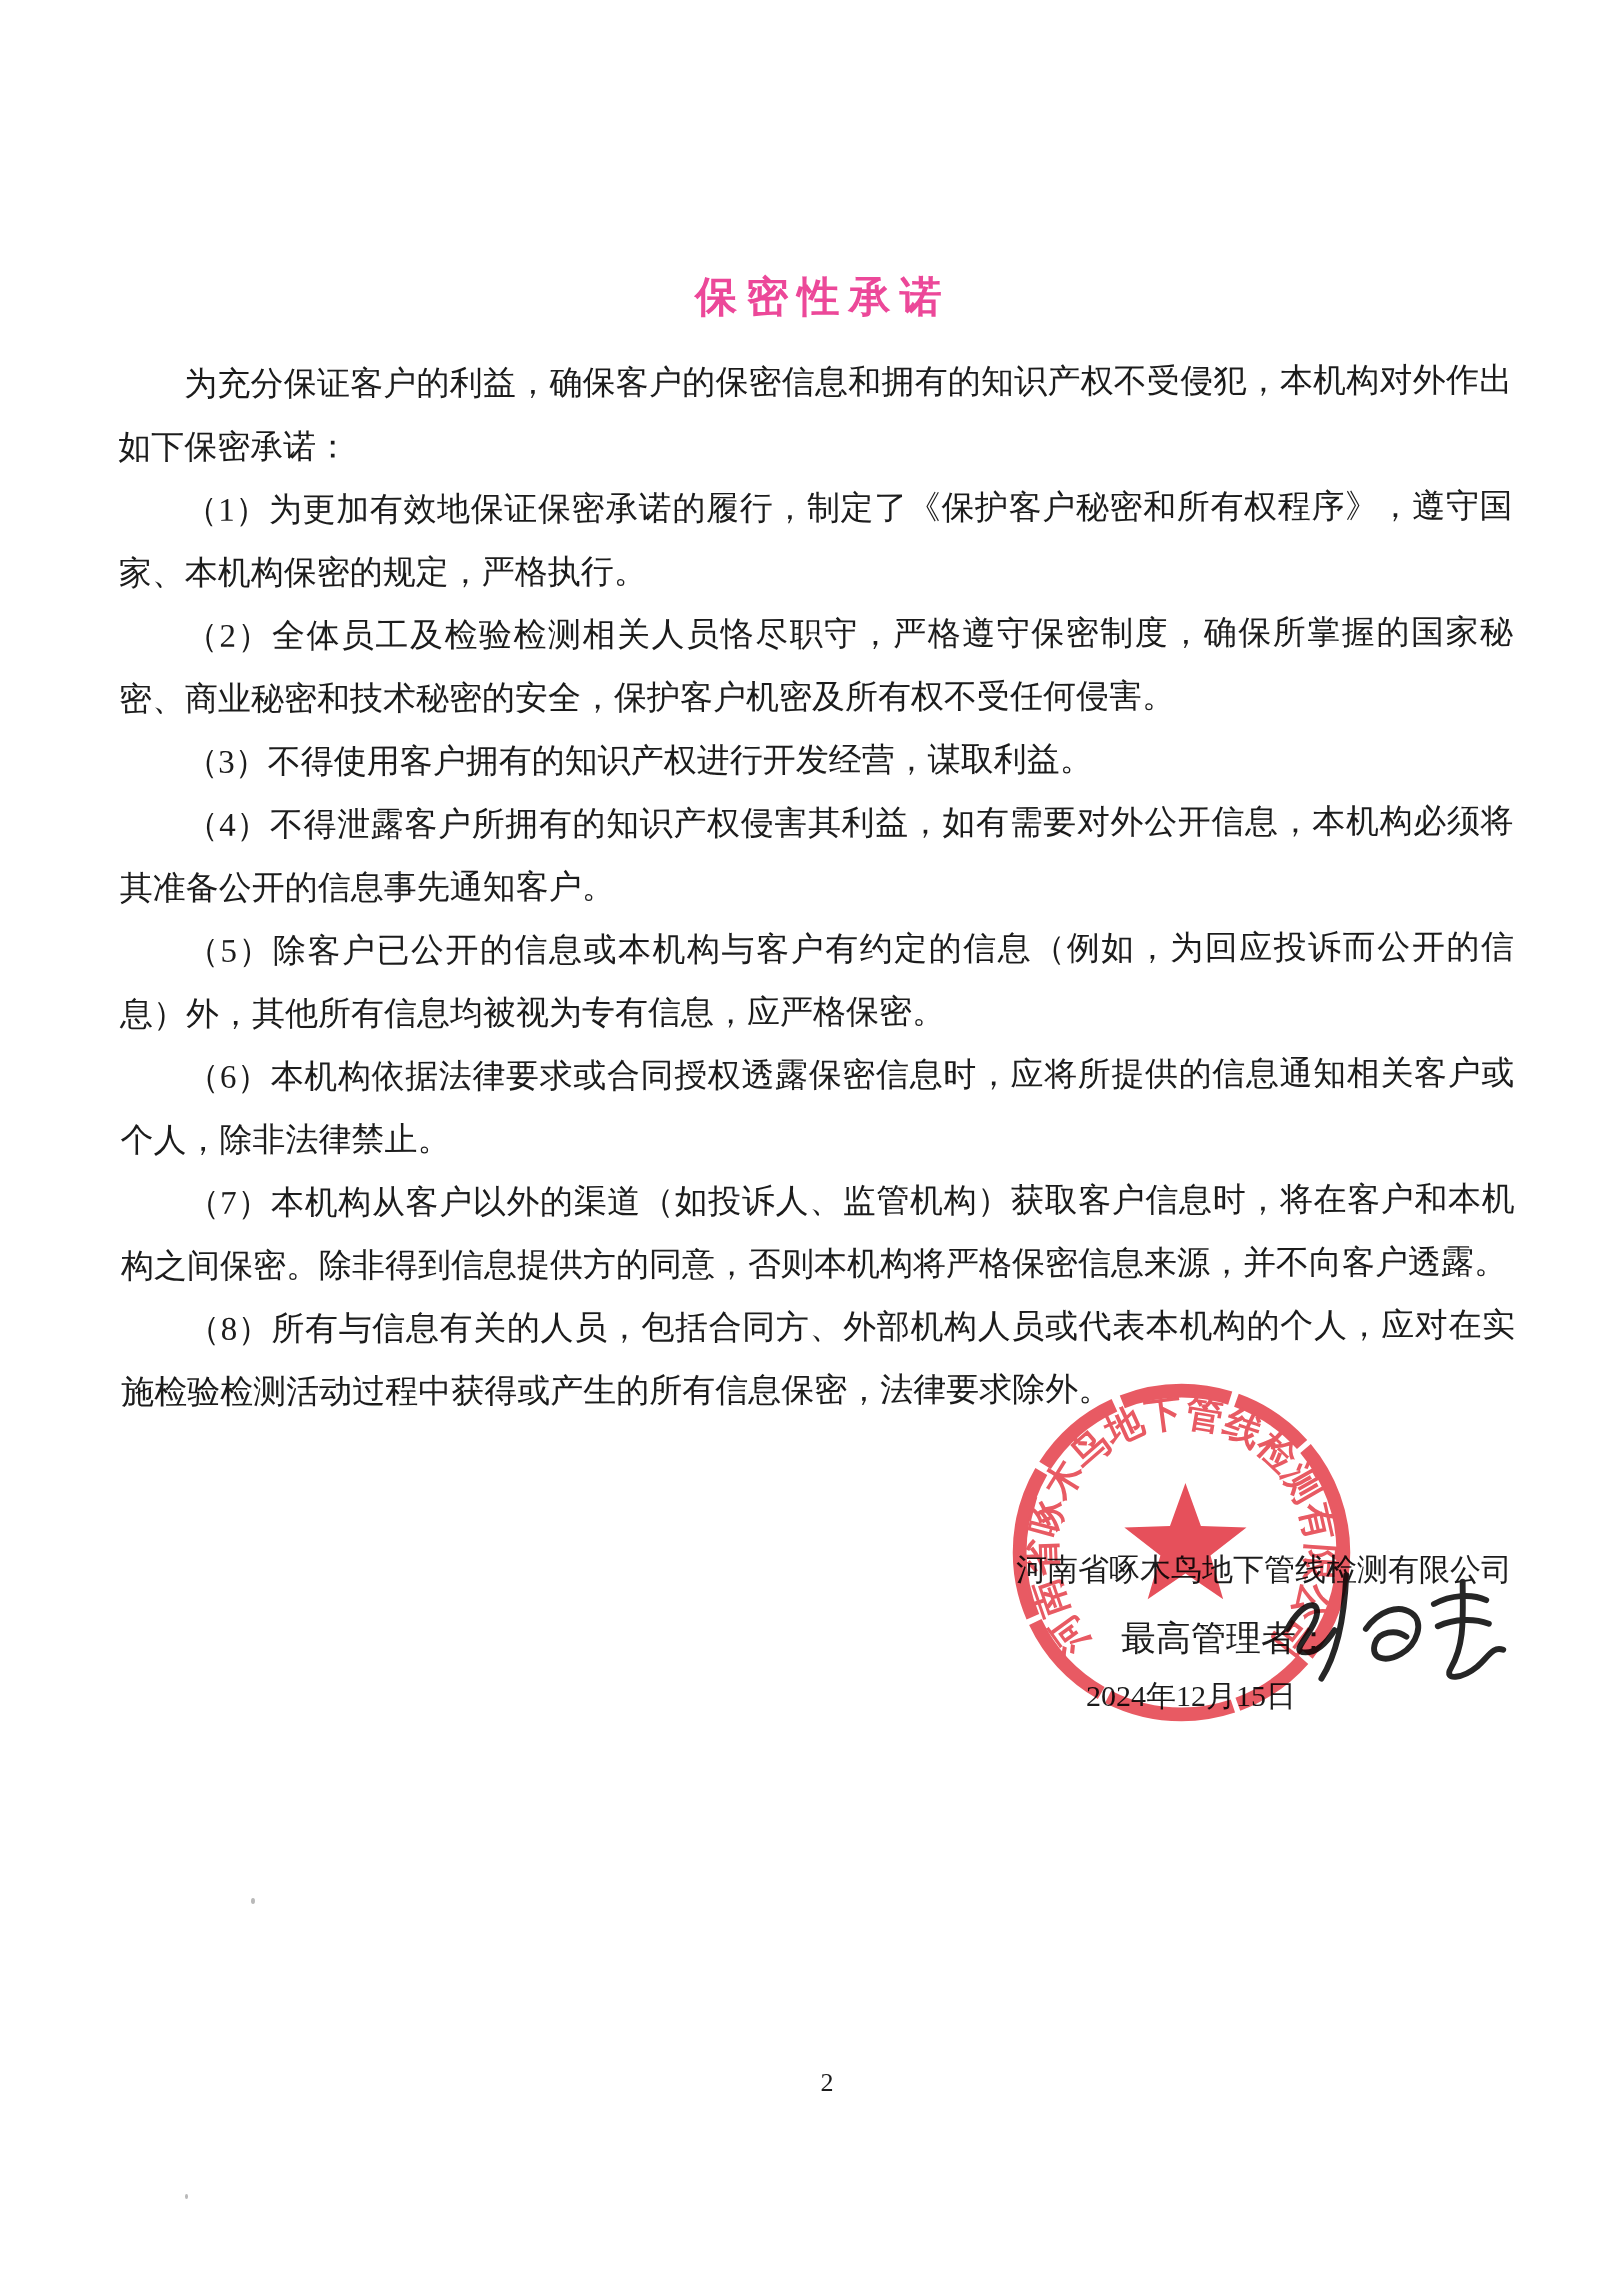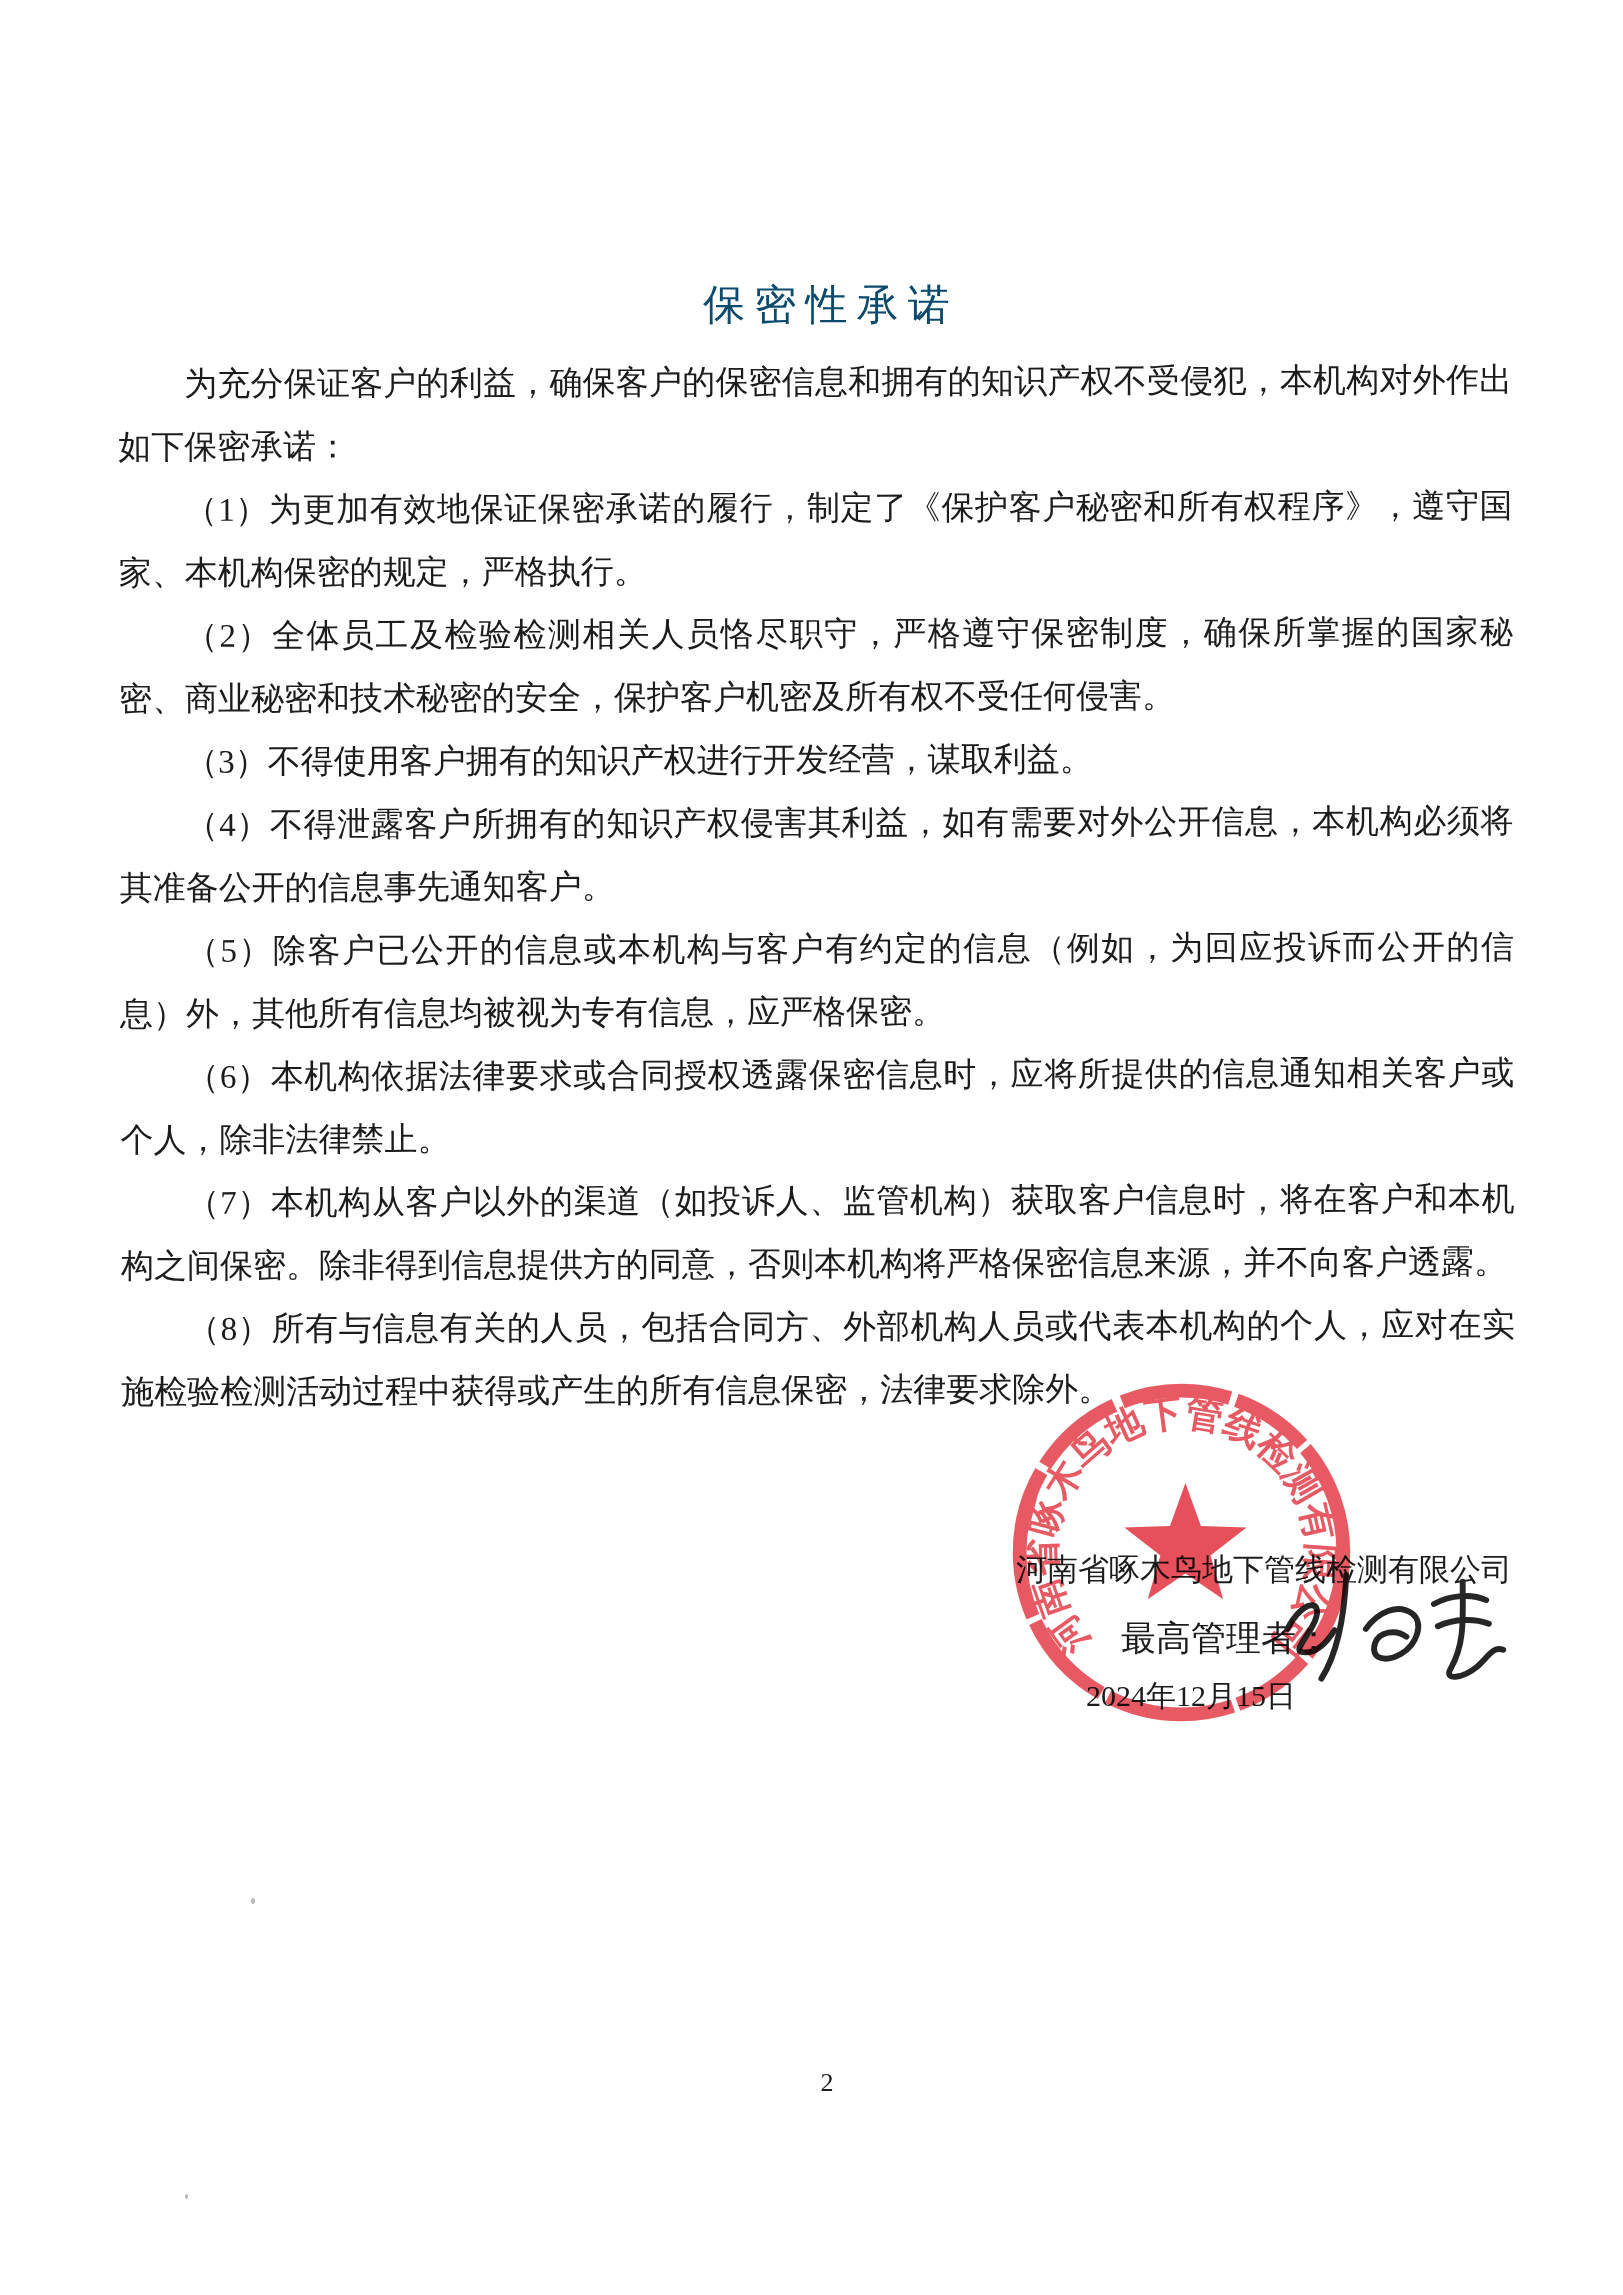--- a/index.html
+++ b/index.html
@@ -11,26 +11,26 @@
     background: #ffffff;
     overflow: hidden;
     font-family: "Liberation Serif", "DejaVu Serif", serif;
     color: #1c1c1c;
   }
   .doc-title {
     position: absolute;
     top: 261px;
     left: 118px;
     width: 1394px;
-    margin: 16px;
+    margin: 8px;
     text-align: center;
     font-size: 42px;
-    font-weight: normal;
+    font-weight: bold;
     letter-spacing: 9.2px;
-    color: #0c4a6e;
+    color: #ec4899;
   }
   .doc-body {
     position: absolute;
     top: 353px;
     left: 118px;
     width: 1394px;
     font-size: 33px;
     line-height: 63px;
     text-align: justify;
     text-justify: inter-character;

